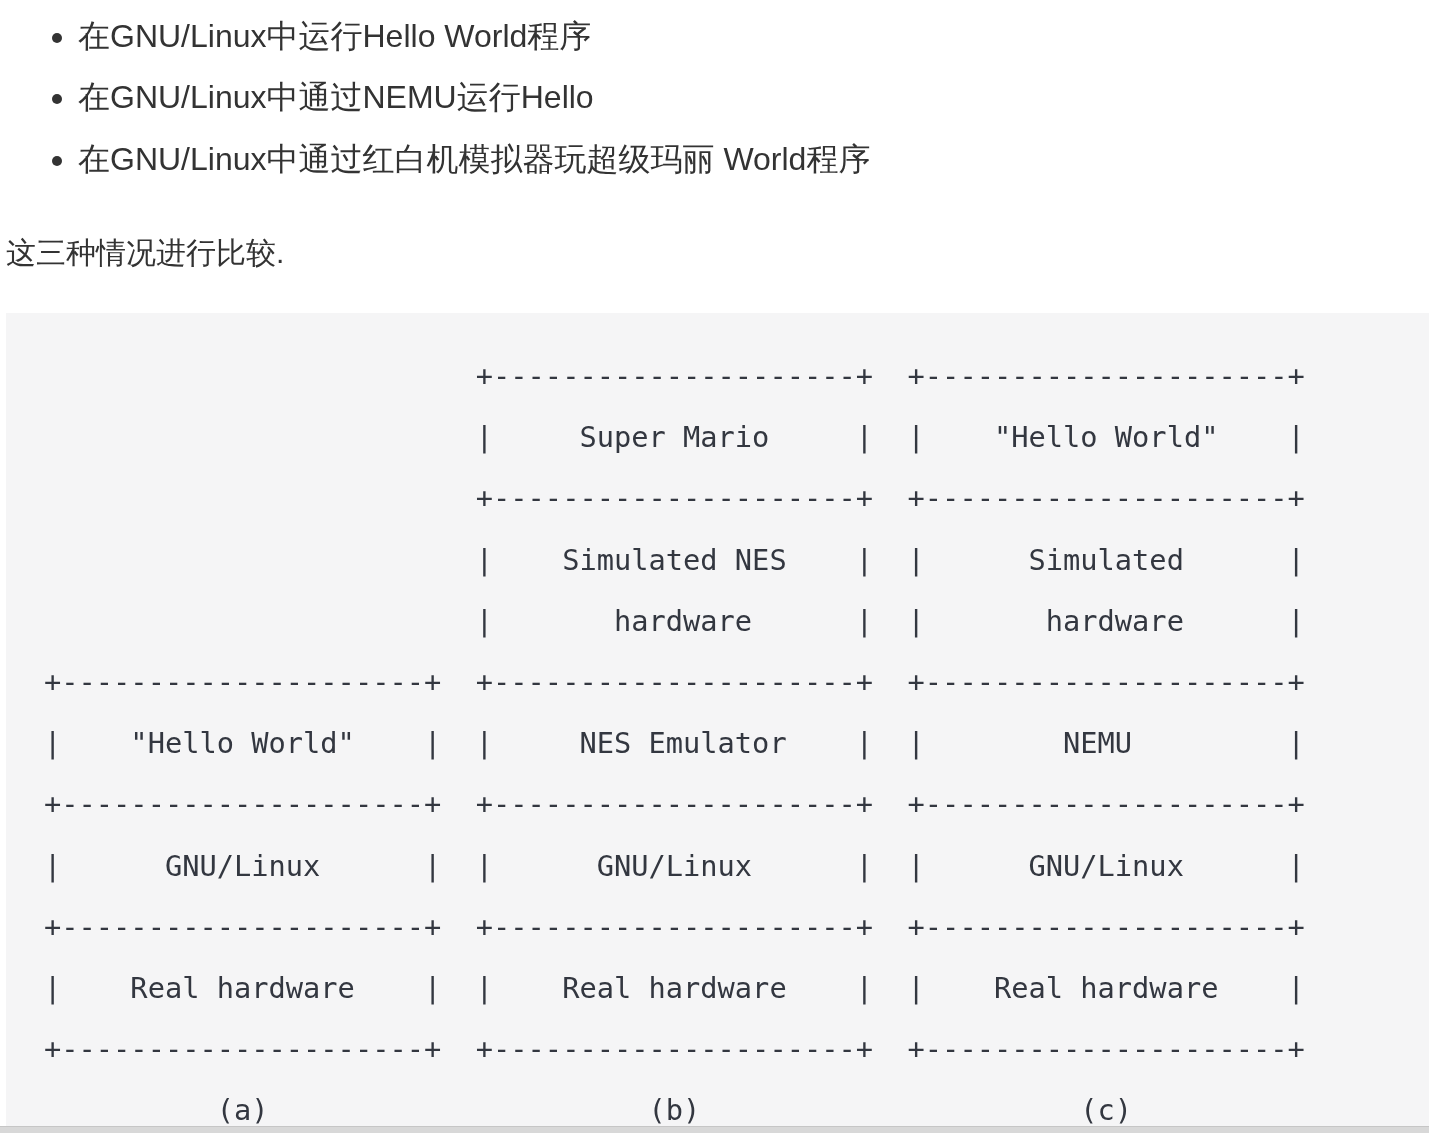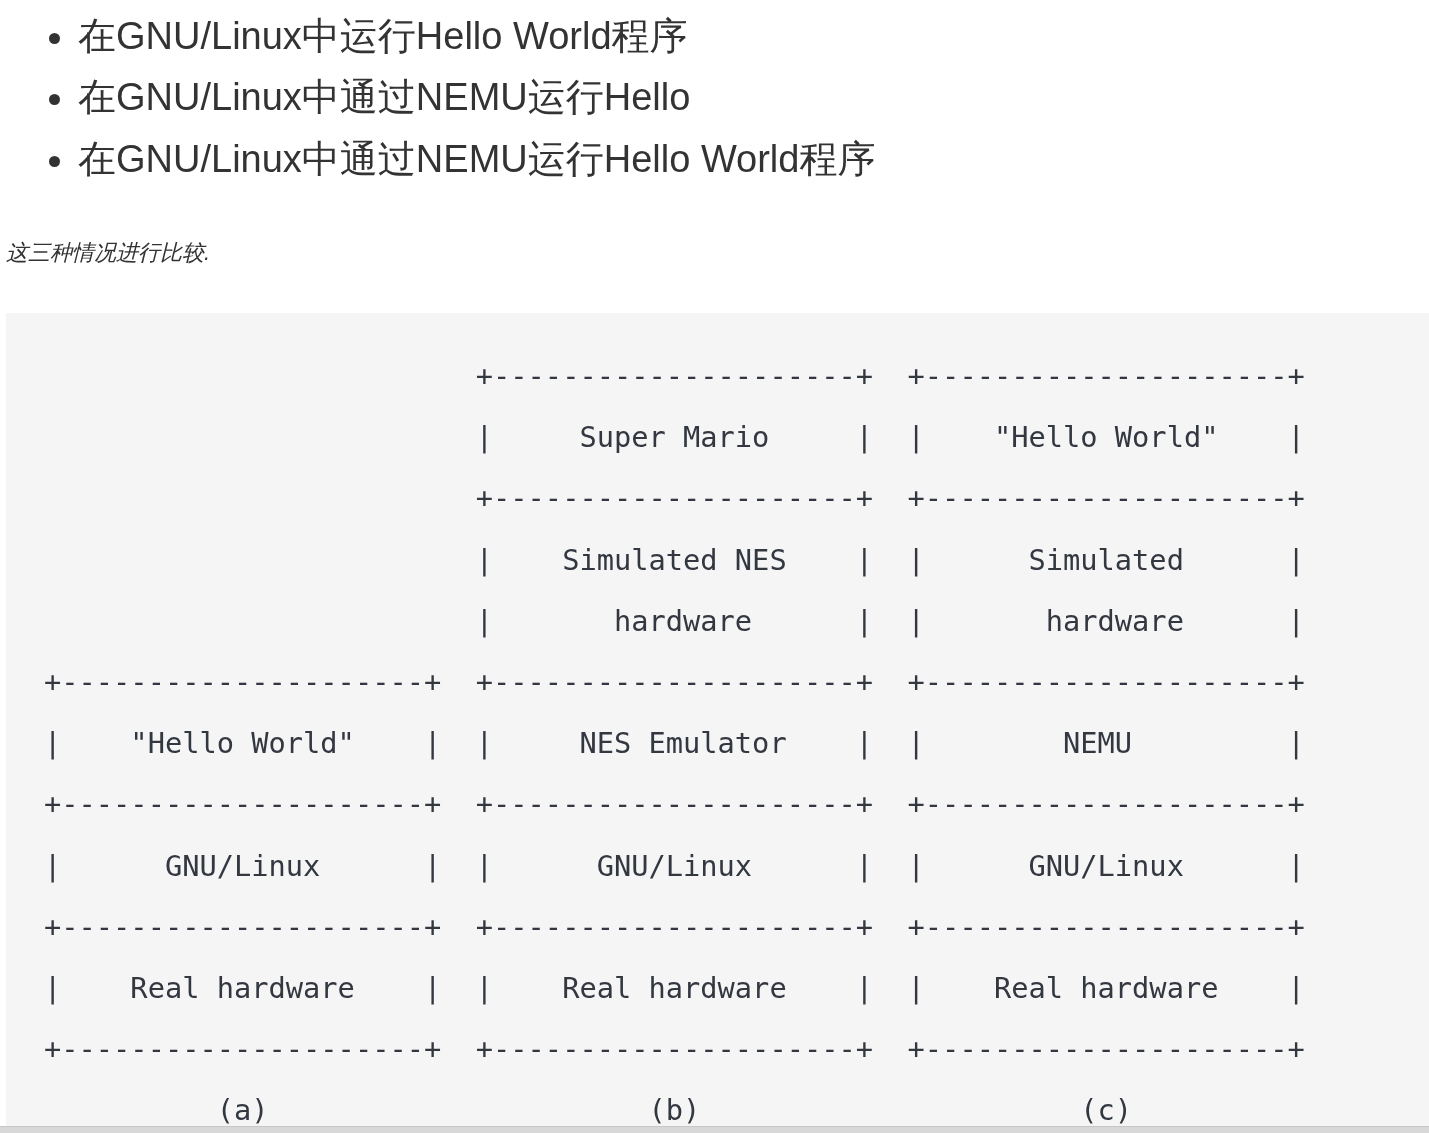--- a/index.html
+++ b/index.html
@@ -19,32 +19,31 @@
   .content {
     padding-left: 6px;
   }
 
   ul.intro-list {
     margin: 6px 0 0 0;
     padding: 0 0 0 72px;
     list-style: disc;
   }
   ul.intro-list li {
-    font-size: 38px;
+    font-size: 32px;
     line-height: 61.3px;
   }
   ul.intro-list li::marker {
     color: #333333;
   }
 
   p.compare {
     margin: 32px 0 0 0;
-    font-size: 22px;
+    font-size: 30px;
     line-height: 61px;
-    font-style: italic;
   }
 
   .codeblock {
     margin-top: 30px;
     background: #f5f5f6;
     padding: 33px 0 0 38px;
     height: 820px;
     overflow: hidden;
   }
   .codeblock pre {
@@ -73,21 +72,21 @@
   <div class="content">
 
     <ul class="intro-list">
       <li>
         <span>在GNU/Linux中运行Hello World程序</span>
       </li>
       <li>
         <span>在GNU/Linux中通过NEMU运行Hello</span>
       </li>
       <li>
-        <span>在GNU/Linux中通过NEMU运行Hello World程序</span>
+        <span>在GNU/Linux中通过红白机模拟器玩超级玛丽 World程序</span>
       </li>
     </ul>
 
     <p class="compare">这三种情况进行比较.</p>
 
     <div class="codeblock">
       <pre>                         +---------------------+  +---------------------+
                          |     Super Mario     |  |    "Hello World"    |
                          +---------------------+  +---------------------+
                          |    Simulated NES    |  |      Simulated      |

